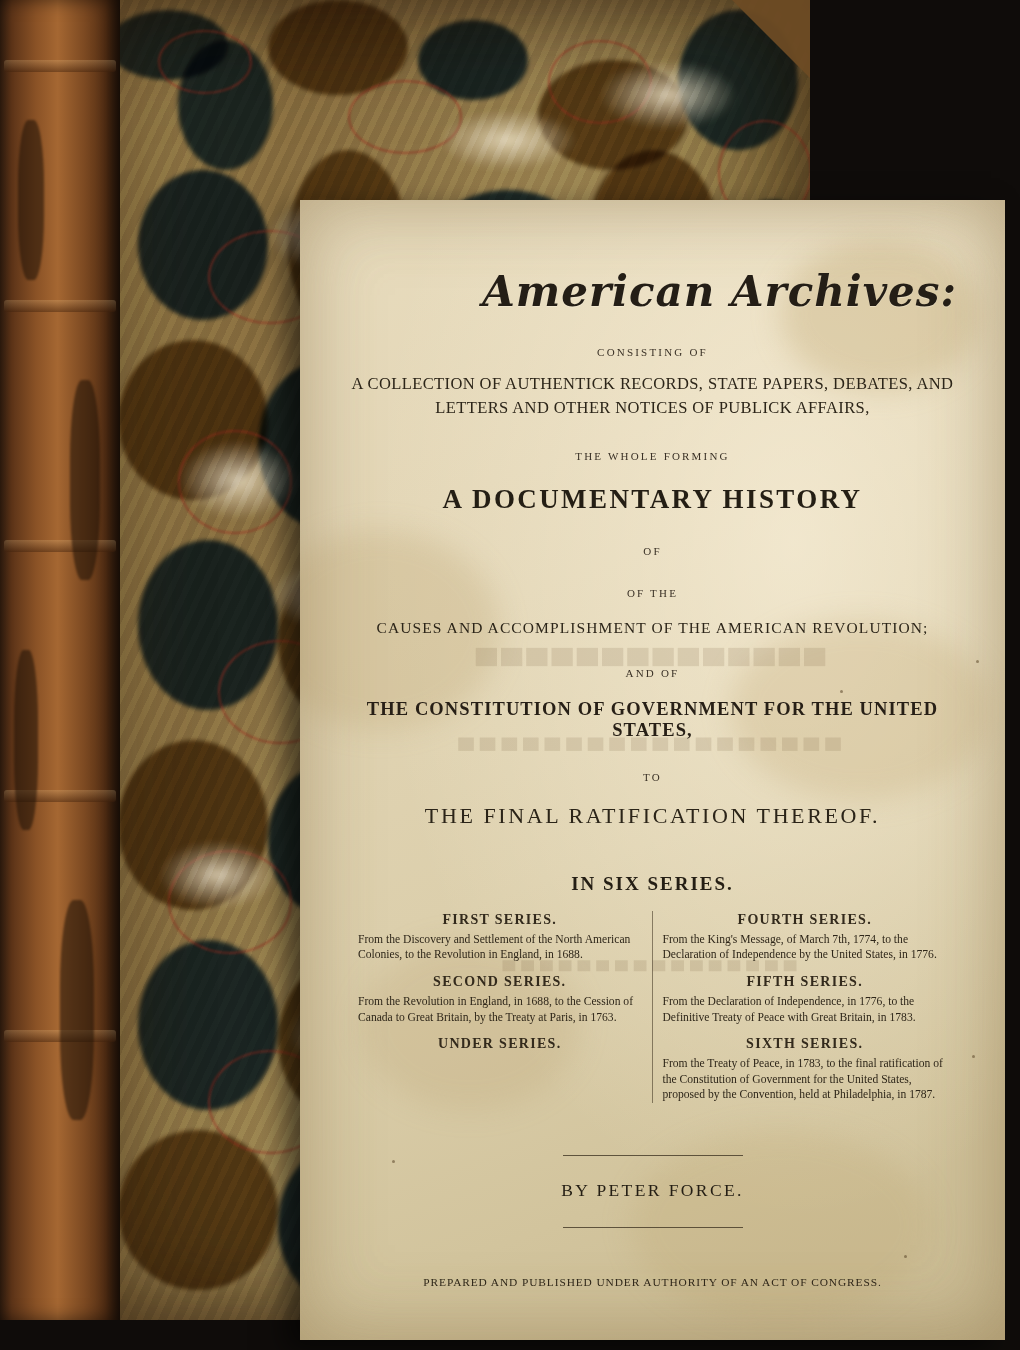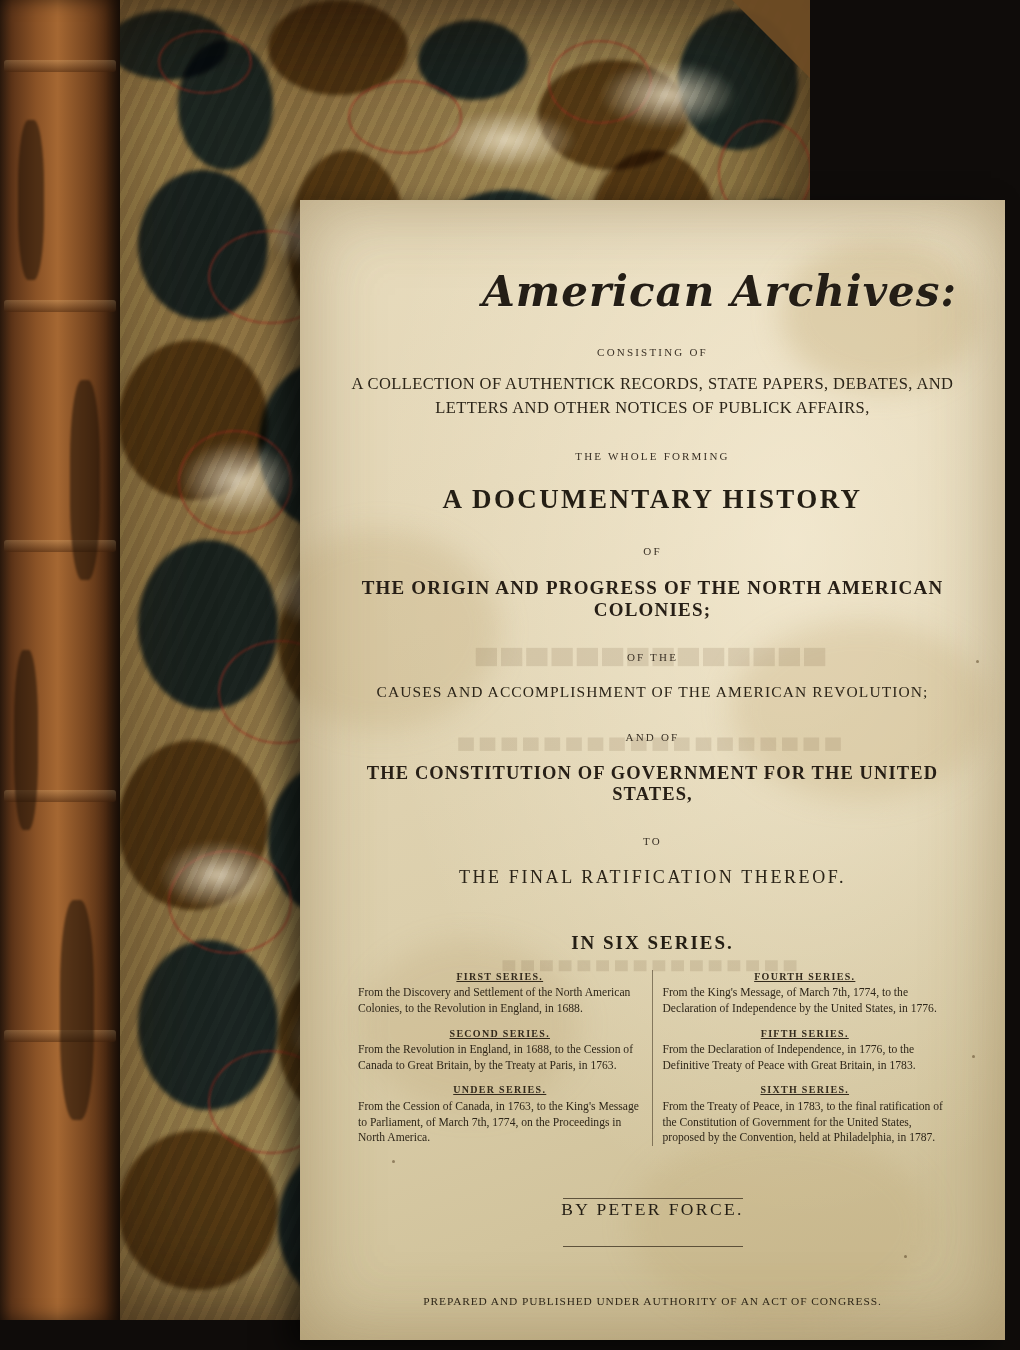--- a/index.html
+++ b/index.html
@@ -198,21 +198,21 @@
     color: #2c2519;
   }
   .line-constitution {
     font-size: 18.5px;
     font-weight: bold;
     letter-spacing: 1.1px;
     margin-top: 20px;
     color: #271f16;
   }
   .line-final {
-    font-size: 18px;
+    font-size: 22px;
     letter-spacing: 2.6px;
     margin-top: 20px;
     color: #2b2418;
   }
   .in-six {
     font-size: 19px;
     font-weight: bold;
     letter-spacing: 2px;
     margin-top: 44px;
     color: #241e14;
@@ -228,42 +228,42 @@
     color: #2e2619;
   }
   .series-col {
     width: 50%;
     padding: 0 10px;
     box-sizing: border-box;
   }
   .series-col.left { border-right: 1px solid rgba(60,48,30,0.55); }
   .series-head {
     text-align: center;
-    font-size: 10px;
+    font-size: 14px;
     letter-spacing: 1.3px;
     font-weight: bold;
     margin-bottom: 2px;
     margin-top: 10px;
     color: #332a1c;
-    text-decoration: underline;
   }
   .series-head:first-child { margin-top: 0; }
   .series-body { text-indent: 0; padding-left: 0; }
 
   .rule {
     width: 180px;
     height: 1px;
     background: rgba(55,44,28,0.75);
     margin: 0 auto;
   }
   .rule.top { margin-top: 52px; }
   .rule.bottom { margin-top: 26px; }
   .author {
     font-size: 17.5px;
     letter-spacing: 2.4px;
+    margin-top: 24px;
     color: #241e14;
   }
   .footer-note {
     font-size: 11.4px;
     letter-spacing: 0.9px;
     margin-top: 48px;
     color: #2f2719;
   }
   #page-vignette {
     position: absolute; left:0; top:0; right:0; bottom:0;
@@ -393,21 +393,20 @@
       <div class="lbl-small">CONSISTING OF</div>
 
       <div class="line-md">A COLLECTION OF AUTHENTICK RECORDS, STATE PAPERS, DEBATES, AND LETTERS AND OTHER NOTICES OF PUBLICK AFFAIRS,</div>
 
       <div class="lbl-small">THE WHOLE FORMING</div>
 
       <div class="line-lg">A DOCUMENTARY HISTORY</div>
 
       <div class="lbl-small">OF</div>
 
-      <div class="line-colonies">THE ORIGIN AND PROGRESS OF THE NORTH AMERICAN COLONIES;</div>
 
       <div class="lbl-small">OF THE</div>
 
       <div class="line-causes">CAUSES AND ACCOMPLISHMENT OF THE AMERICAN REVOLUTION;</div>
 
       <div class="lbl-small">AND OF</div>
 
       <div class="line-constitution">THE CONSTITUTION OF GOVERNMENT FOR THE UNITED STATES,</div>
 
       <div class="lbl-small">TO</div>
@@ -418,21 +417,20 @@
 
       <div class="series-wrap">
         <div class="series-col left">
           <div class="series-head">FIRST SERIES.</div>
           <div class="series-body">From the Discovery and Settlement of the North American Colonies, to the Revolution in England, in 1688.</div>
 
           <div class="series-head">SECOND SERIES.</div>
           <div class="series-body">From the Revolution in England, in 1688, to the Cession of Canada to Great Britain, by the Treaty at Paris, in 1763.</div>
 
           <div class="series-head">UNDER SERIES.</div>
-          <div class="series-body">From the Cession of Canada, in 1763, to the King's Message to Parliament, of March 7th, 1774, on the Proceedings in North America.</div>
         </div>
         <div class="series-col right">
           <div class="series-head">FOURTH SERIES.</div>
           <div class="series-body">From the King's Message, of March 7th, 1774, to the Declaration of Independence by the United States, in 1776.</div>
 
           <div class="series-head">FIFTH SERIES.</div>
           <div class="series-body">From the Declaration of Independence, in 1776, to the Definitive Treaty of Peace with Great Britain, in 1783.</div>
 
           <div class="series-head">SIXTH SERIES.</div>
           <div class="series-body">From the Treaty of Peace, in 1783, to the final ratification of the Constitution of Government for the United States, proposed by the Convention, held at Philadelphia, in 1787.</div>

